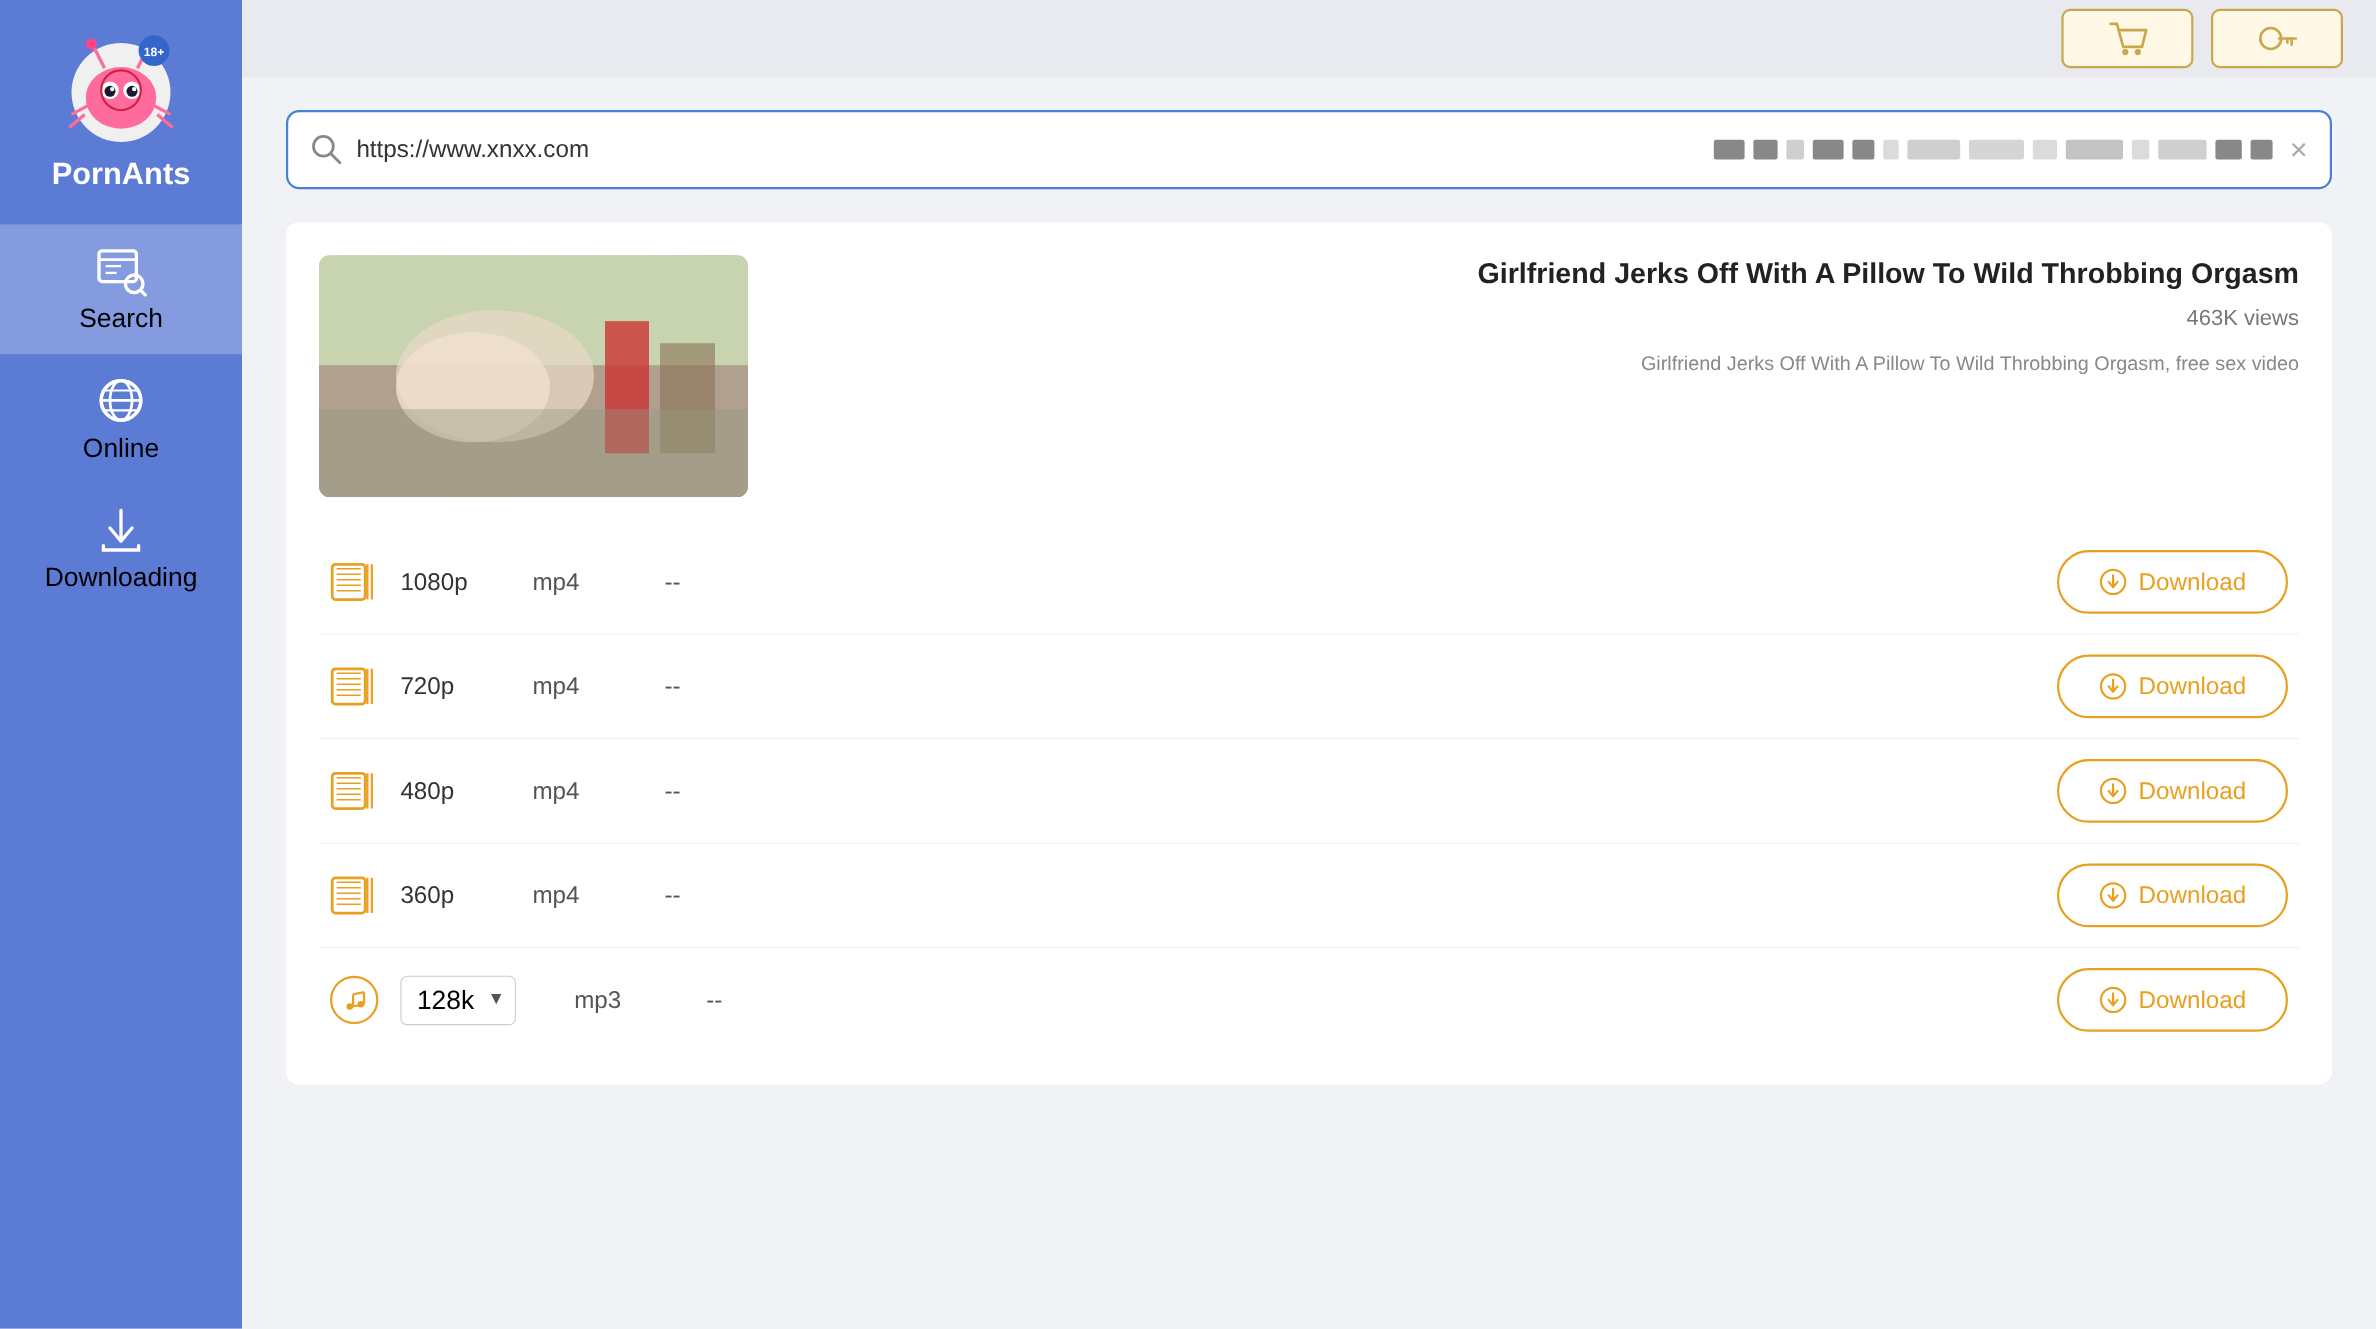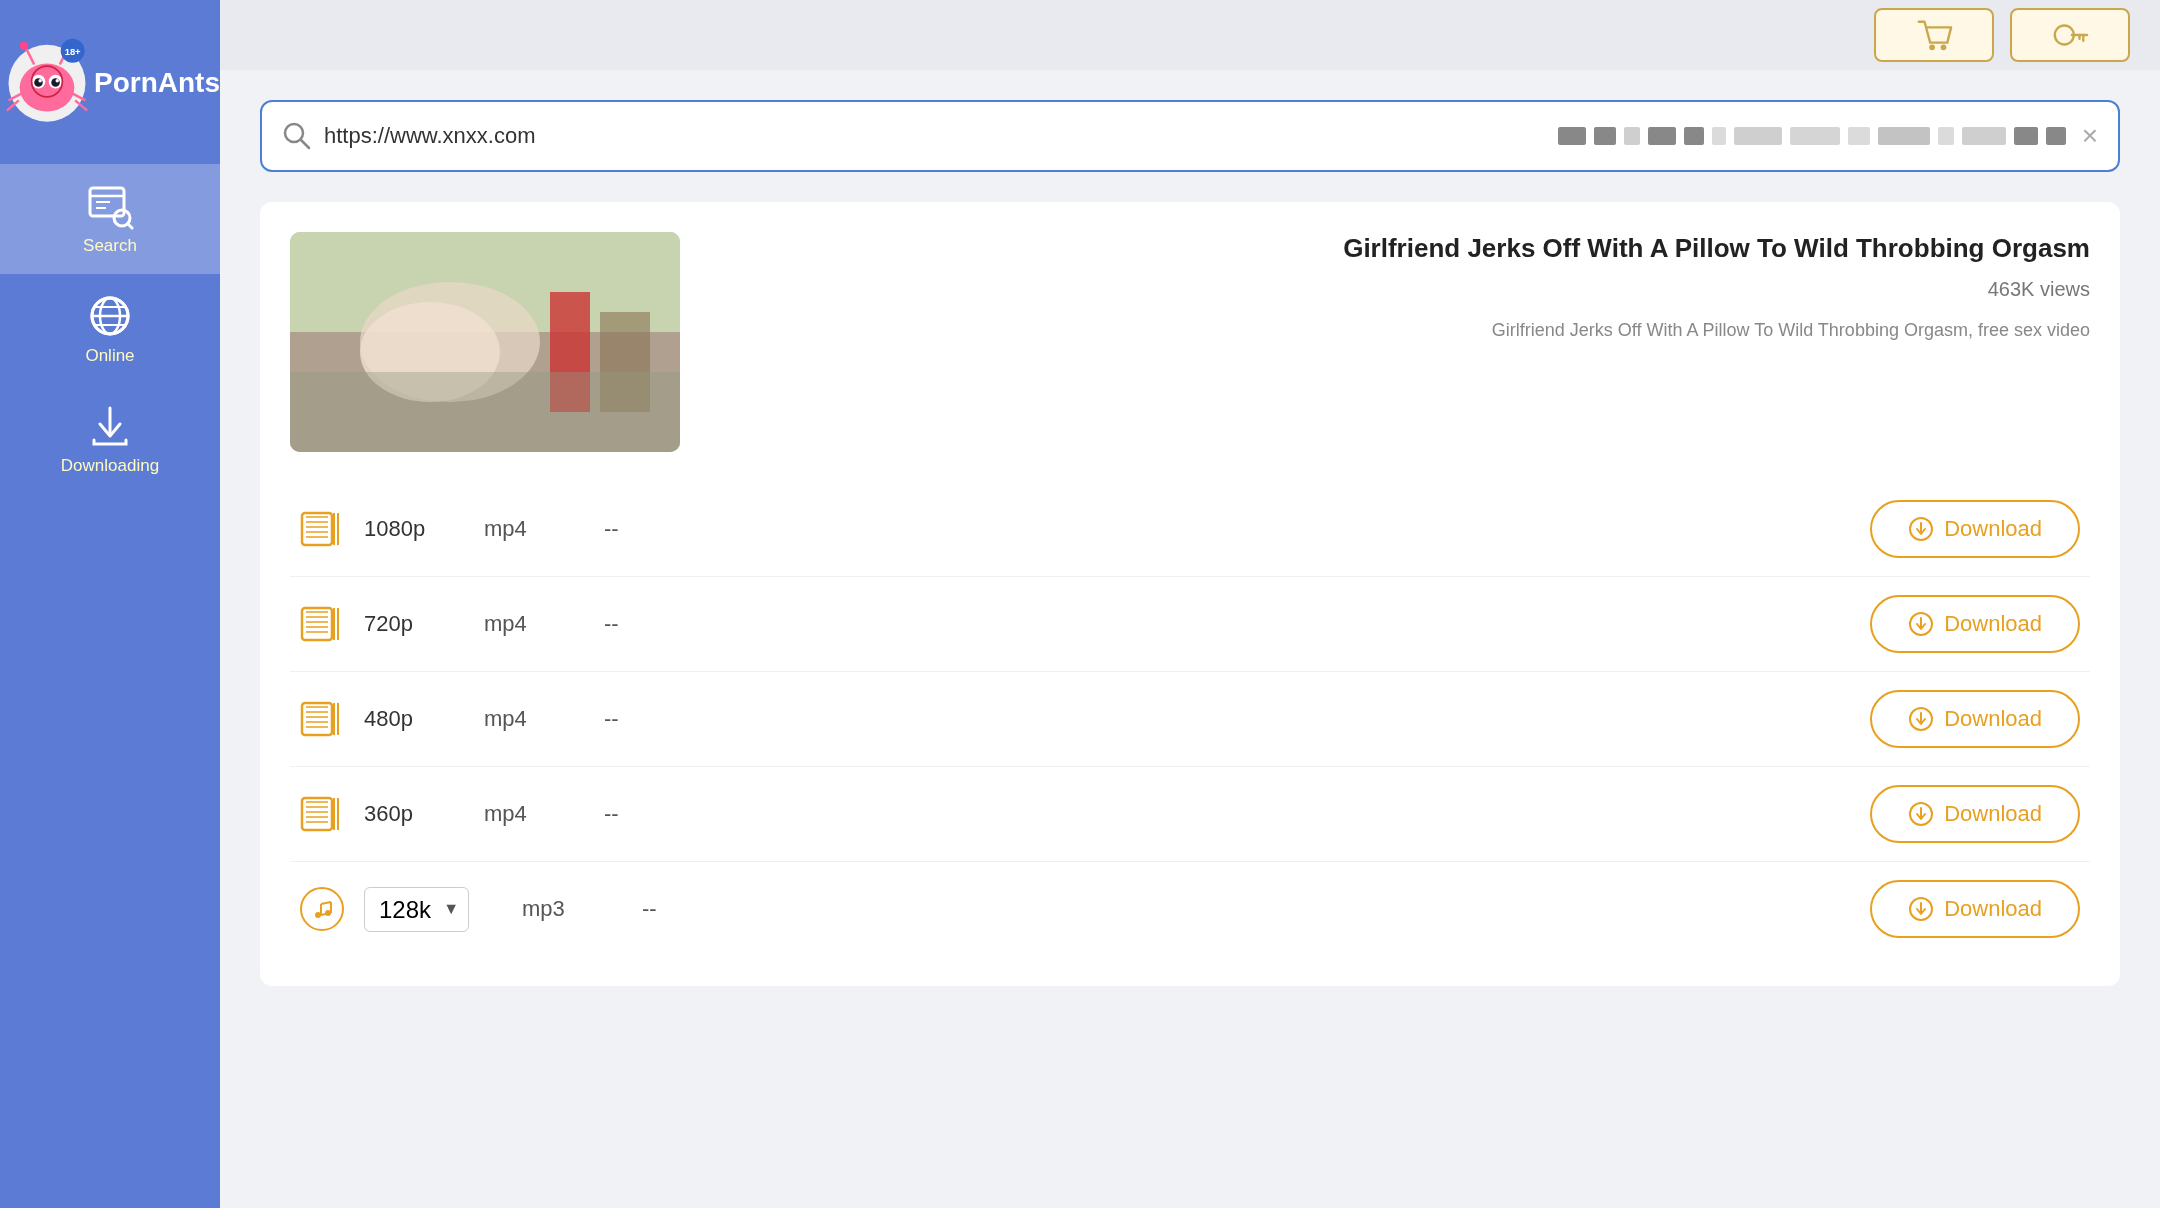--- a/index.html
+++ b/index.html
@@ -19,21 +19,21 @@
       background: #5b7bd5;
       display: flex;
       flex-direction: column;
       align-items: center;
       padding-top: 0;
       height: 100%;
     }
 
     .sidebar-logo {
       display: flex;
-      flex-direction: row;
+      flex-direction: column;
       align-items: center;
       padding: 24px 0 20px;
       width: 100%;
     }
 
     
     .logo-svg {
       width: 110px;
       height: 110px;
     }
@@ -68,22 +68,22 @@
       background: rgba(255,255,255,0.25);
     }
 
     .nav-item svg {
       width: 48px;
       height: 48px;
       margin-bottom: 6px;
     }
 
     .nav-label {
-      font-size: 17px;
-      color: #fef9c3;
+      font-size: 24px;
+      color: #000000;
     }
 
     
     .main {
       flex: 1;
       display: flex;
       flex-direction: column;
       background: #f0f2f5;
       height: 100%;
     }

